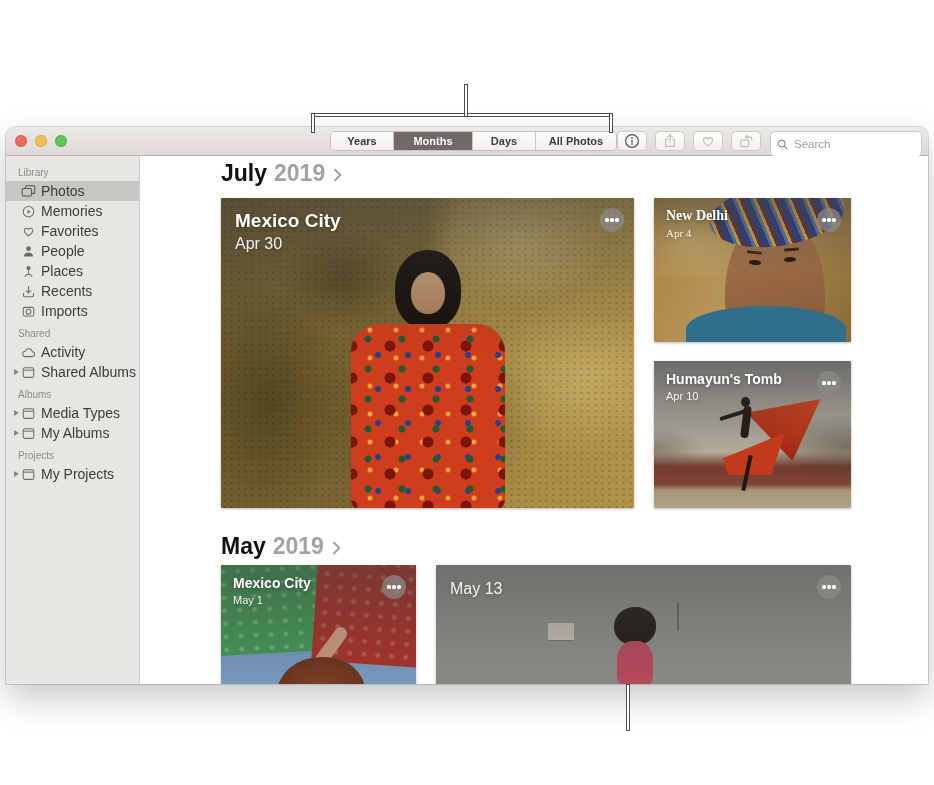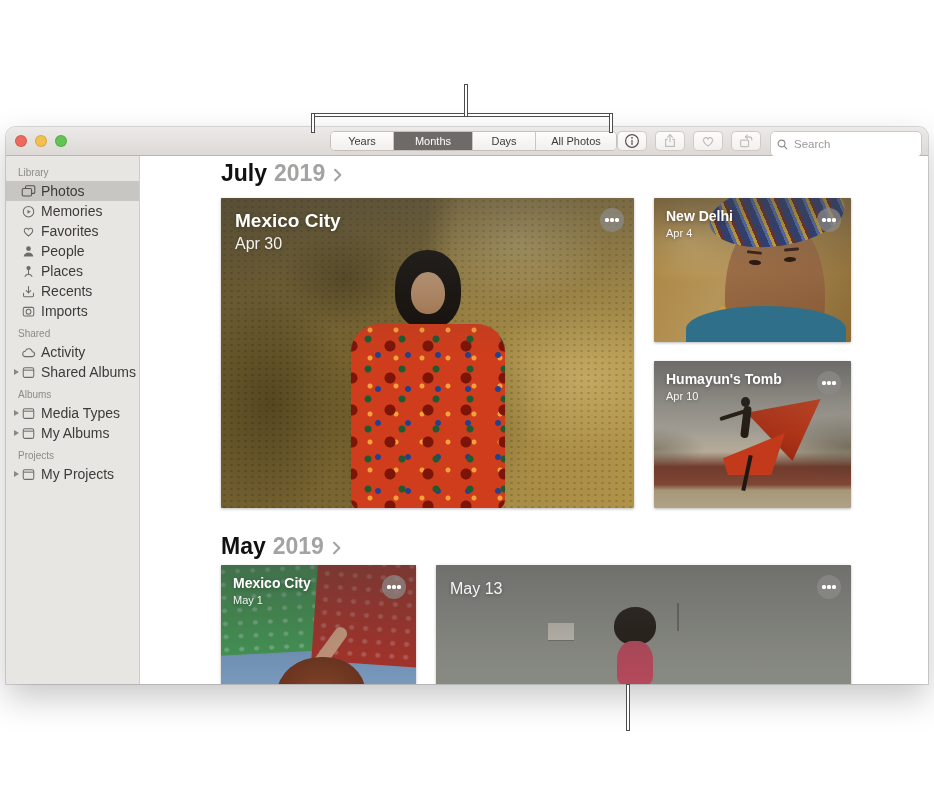--- a/index.html
+++ b/index.html
@@ -19,21 +19,21 @@
           border-radius:10px 10px 0 0;overflow:hidden;display:flex;flex-direction:column;
           box-shadow:0 0 0 1px rgba(0,0,0,.14),0 14px 34px rgba(0,0,0,.22);z-index:10;}
 
   
   .toolbar{position:relative;height:28px;flex:0 0 28px;background:linear-gradient(#eceae8,#dcd9d6);
            border-bottom:1px solid #b7b4b1;}
   .traffic{position:absolute;left:9px;top:8px;display:flex;gap:8px;}
   .light{width:12px;height:12px;border-radius:50%;border:0.5px solid rgba(0,0,0,.12);box-sizing:border-box;}
 
   .segmented{position:absolute;left:324px;top:4px;height:20px;display:flex;border:1px solid #c3c0bd;
-             border-radius:5px;overflow:hidden;background:#fbfaf9;box-sizing:border-box;}
+             border-radius:5px;overflow:hidden;background:#fbfaf9;box-sizing:border-box;font-weight:bold;}
   .segment{display:flex;align-items:center;justify-content:center;font-size:11px;color:#3c3a38;
            border-right:1px solid #c9c6c3;background:linear-gradient(#fdfcfb,#f2f0ee);cursor:default;}
   .segment:last-child{border-right:none;}
   .segment.selected{background:#6d6a68;color:#ffffff;}
 
   .tool-buttons{position:absolute;left:611px;top:4px;display:flex;gap:8px;}
   .tool-btn{width:30px;height:20px;border-radius:4.5px;background:linear-gradient(#fdfcfb,#f3f1ef);
             border:1px solid #cdcac7;box-sizing:border-box;display:flex;align-items:center;justify-content:center;}
 
   .search-field{position:absolute;left:764px;top:4px;width:152px;height:20px;border-radius:5px;
@@ -421,21 +421,21 @@
             <div class="nd-wrap"></div>
             <div class="nd-brow l"></div>
               <div class="nd-brow r"></div>
             <div class="nd-eye l"></div>
               <div class="nd-eye r"></div>
             <div class="nd-mouth"></div>
             <div class="nd-earring"></div>
             <div class="nd-shoulder"></div>
           </div>
           <div class="tile-scrim"></div>
-          <div class="tile-head" style="padding:10px 12px;">
+          <div class="tile-head" style="padding:10px 12px;font-family:Liberation Serif, serif;">
             <div class="tile-title">New Delhi</div>
             <div class="tile-date">Apr 4</div>
           </div>
           <button class="tile-more">
               <span class="dots"></span>
             </button>
         </div>
 
         <div class="tile photo-humayun" style="left:514px;top:205px;width:197px;height:147px;">
           <div class="tile-art">

